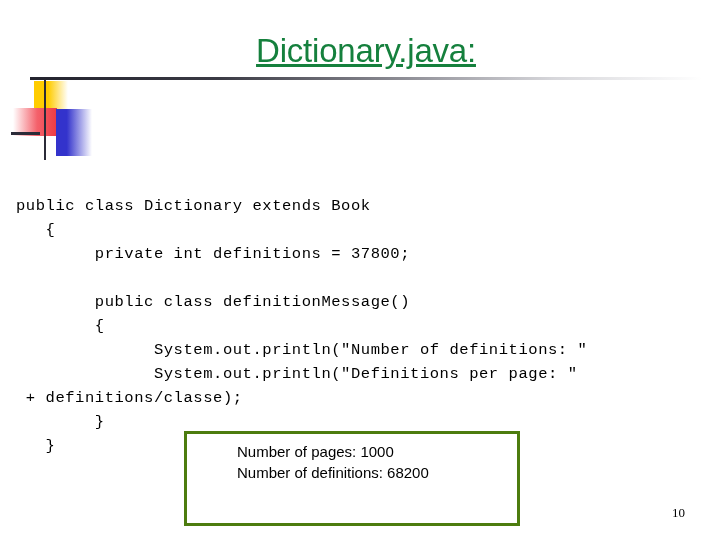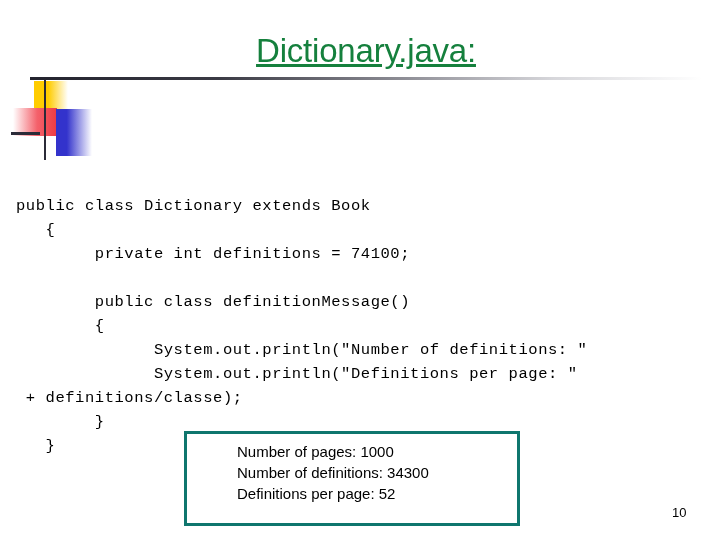--- a/index.html
+++ b/index.html
@@ -122,21 +122,21 @@
   }
   .code-line.blank { color: transparent; }
 
   
   #output-box {
     position: absolute;
     left: 184px;
     top: 431px;
     width: 336px;
     height: 95px;
-    border: 3px solid #0f766e;
+    border: 3px solid #4d7c0f;
     background: #ffffff;
     box-sizing: border-box;
   }
   #output-lines {
     position: absolute;
     left: 50px;
     top: 7px;
     width: 290px;
   }
   .output-line {
@@ -147,21 +147,21 @@
     white-space: nowrap;
   }
 
   
   #page-number {
     position: absolute;
     left: 672px;
     top: 505px;
     width: 30px;
     text-align: left;
-    font-family: Liberation Sans, sans-serif;
+    font-family: Liberation Serif, serif;
     font-size: 13px;
     color: #000000;
   }
 </style>
 </head>
 <body>
 
 <div id="slide">
 
   <div id="title-decoration">
@@ -174,34 +174,33 @@
 
   <div id="title-rule"></div>
 
   <div id="title-block">
     <div class="title-line">Dictionary.java:</div>
   </div>
 
   <div id="code-block">
     <div class="code-line">public class Dictionary extends Book</div>
     <div class="code-line">   {</div>
-    <div class="code-line">        private int definitions = 74100;</div>
+    <div class="code-line">        private int definitions = 37800;</div>
     <div class="code-line blank"></div>
     <div class="code-line">        public class definitionMessage()</div>
     <div class="code-line">        {</div>
     <div class="code-line">              System.out.println("Number of definitions: "</div>
     <div class="code-line">              System.out.println("Definitions per page: "</div>
     <div class="code-line"> + definitions/classe);</div>
     <div class="code-line">        }</div>
     <div class="code-line">   }</div>
   </div>
 
   <div id="output-box">
     <div id="output-lines">
       <div class="output-line">Number of pages: 1000</div>
-      <div class="output-line">Number of definitions: 34300</div>
-      <div class="output-line">Definitions per page: 52</div>
+      <div class="output-line">Number of definitions: 68200</div>
     </div>
   </div>
 
   <div id="page-number">10</div>
 
 </div>
 
 </body></html>

